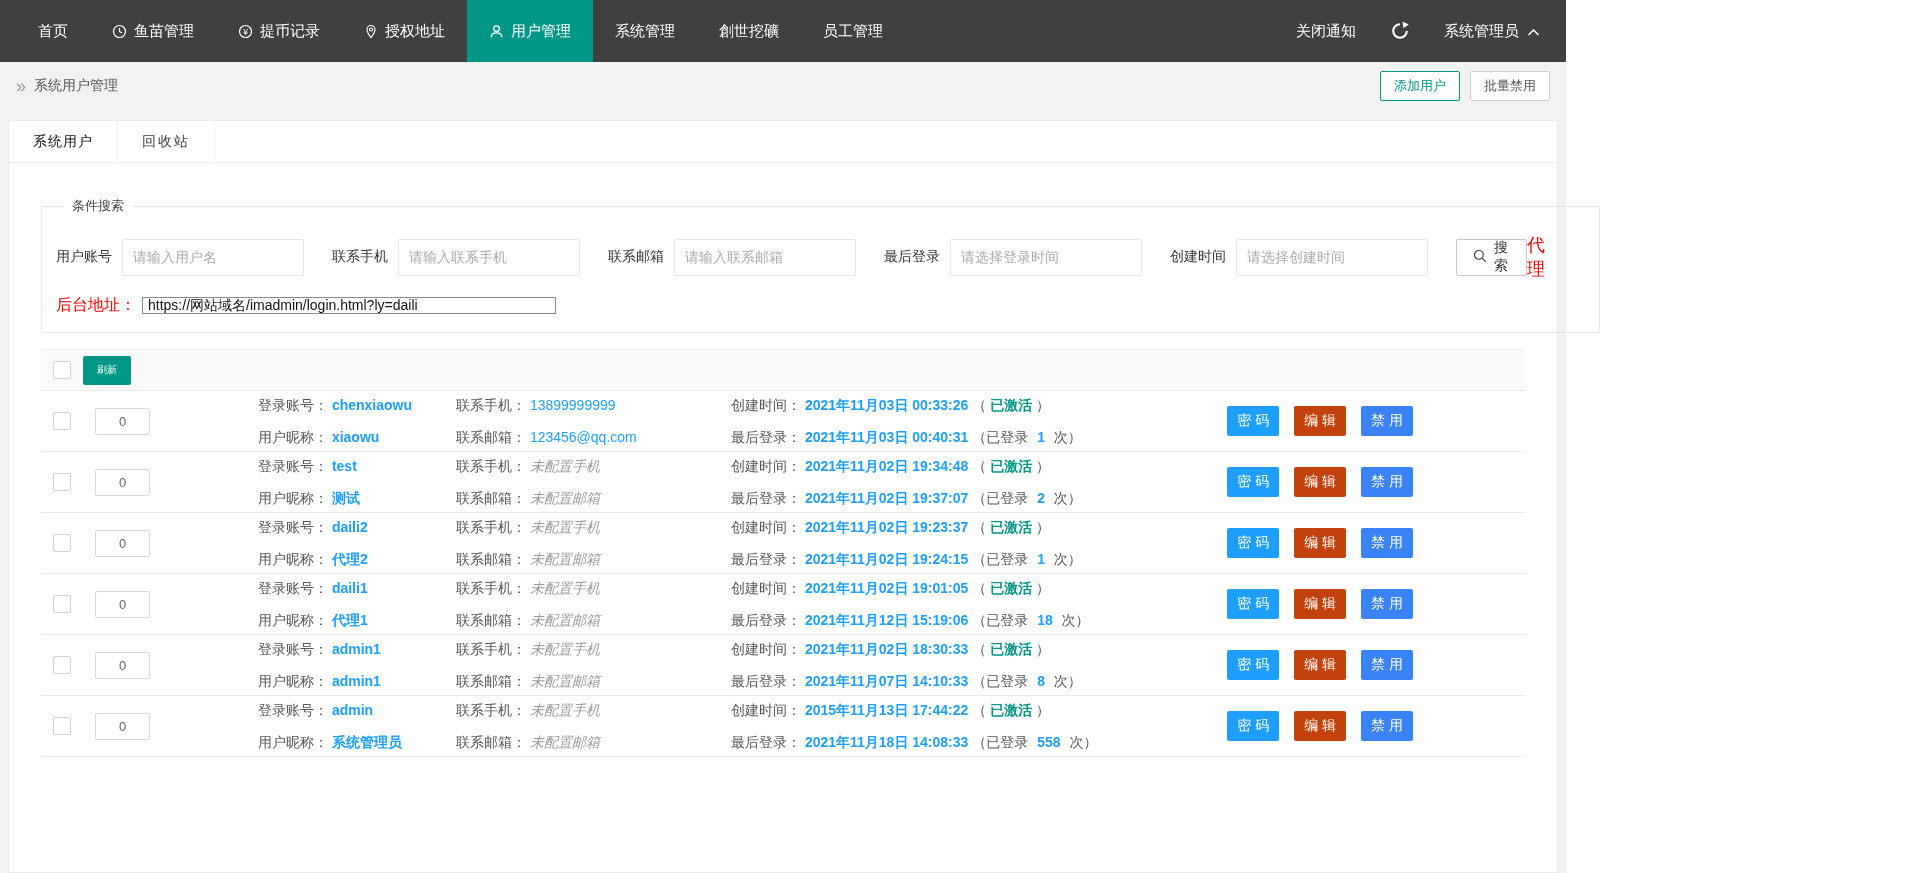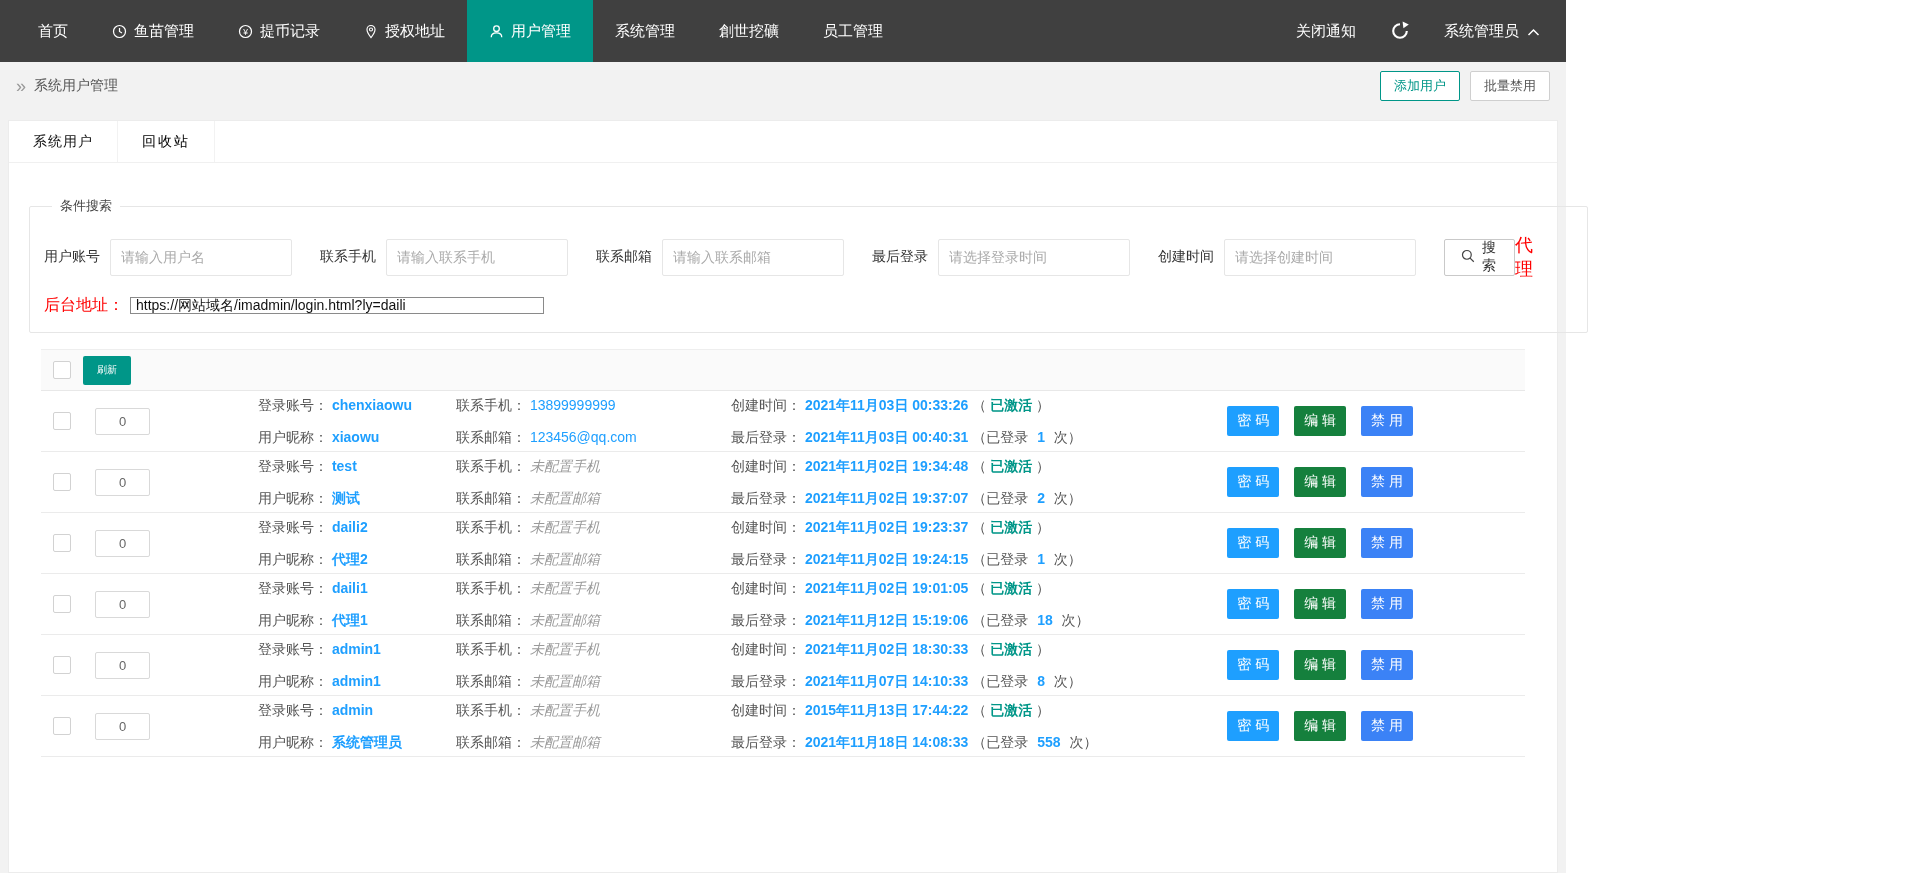--- a/index.html
+++ b/index.html
@@ -22,26 +22,26 @@
   .crumb-arrow { color:#999; font-size:18px; margin-right:8px; line-height:1; }
   .crumb-title { color:#555; font-size:14px; }
   .crumb-actions { margin-left:auto; display:flex; gap:10px; }
   .btn-outline { background:#fff; height:30px; padding:0 13px; font-size:13px; border-radius:2px; cursor:pointer; }
   .btn-outline.green { border:1px solid #009688; color:#009688; }
   .btn-outline.gray { border:1px solid #cfcfcf; color:#555; }
 
   
   .card { background:#fff; margin:10px 8px 0; min-height:753px; border:1px solid #ececec; }
   .tab-header { display:flex; height:42px; border-bottom:1px solid #f0f0f0; }
-  .tab { line-height:41px; padding:0 24px; font-size:14px; color:#000000; cursor:pointer;
+  .tab { line-height:41px; padding:0 24px; font-size:14px; color:#404040; cursor:pointer;
     border-right:1px solid #f2f2f2; letter-spacing:2px; }
   .tab.active { color:#111; letter-spacing:1px; }
 
   
-  .search-fieldset { margin:34px 20px 0; border:1px solid #e6e6e6; border-radius:2px; padding:12px 14px 16px; }
+  .search-fieldset { margin:34px 32px 0; border:1px solid #e6e6e6; border-radius:2px; padding:12px 14px 16px; }
   .search-fieldset legend { font-size:13px; color:#444; padding:0 8px; margin-left:8px; }
   .search-row { display:flex; align-items:center; margin-top:6px; }
   .field { display:flex; align-items:center; margin-right:28px; }
   .field label { margin-right:10px; color:#333; white-space:nowrap; }
   .field input { width:182px; height:37px; border:1px solid #e6e6e6; border-radius:2px;
     padding:0 10px; font-size:14px; color:#666; outline:none; }
   .field input.wide { width:192px; }
   .field input::placeholder { color:#aaa; }
   .search-btn { height:37px; padding:0 16px; background:#fff; border:1px solid #c9c9c9; border-radius:2px;
     display:flex; align-items:center; gap:7px; font-size:14px; color:#333; cursor:pointer; letter-spacing:2px; }
@@ -72,21 +72,21 @@
   .val.blink { color:#1E9FFF; font-weight:700; }
   .val.date { color:#1E9FFF; font-weight:700; }
   .val.unset { color:#9a9a9a; font-style:italic; font-weight:400; }
   .paren { color:#555; }
   .activated { color:#009688; font-weight:700; }
   .count { color:#1E9FFF; font-weight:700; margin:0 5px; }
   .col-actions { margin-left:auto; margin-right:112px; display:flex; gap:15px;padding-left:20px; }
   .btn { height:30px; padding:0 10px; border:none; border-radius:2px; color:#fff; font-size:14px;
     cursor:pointer; white-space:nowrap; }
   .btn-blue { background:#1E9FFF; }
-  .btn-green { background:#15803d;text-align:center; }
+  .btn-green { background:#c2410c;text-align:center; }
   .btn-orange { background:#3b82f6; }
 </style>
 </head>
 <body>
 
 <div class="app">
 
   <header class="topnav">
     <nav class="nav-items">
       <a class="nav-item">

